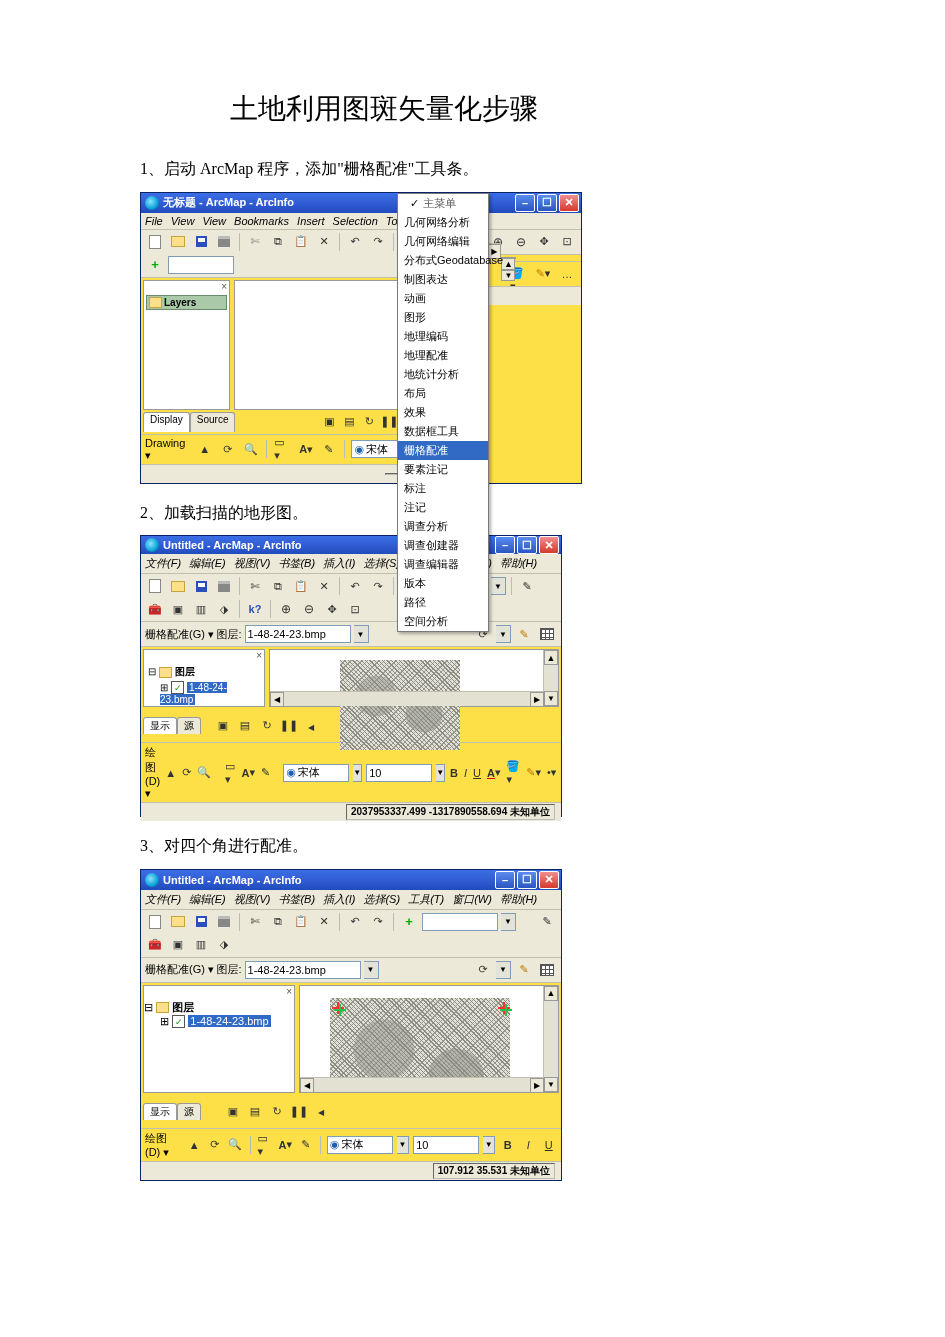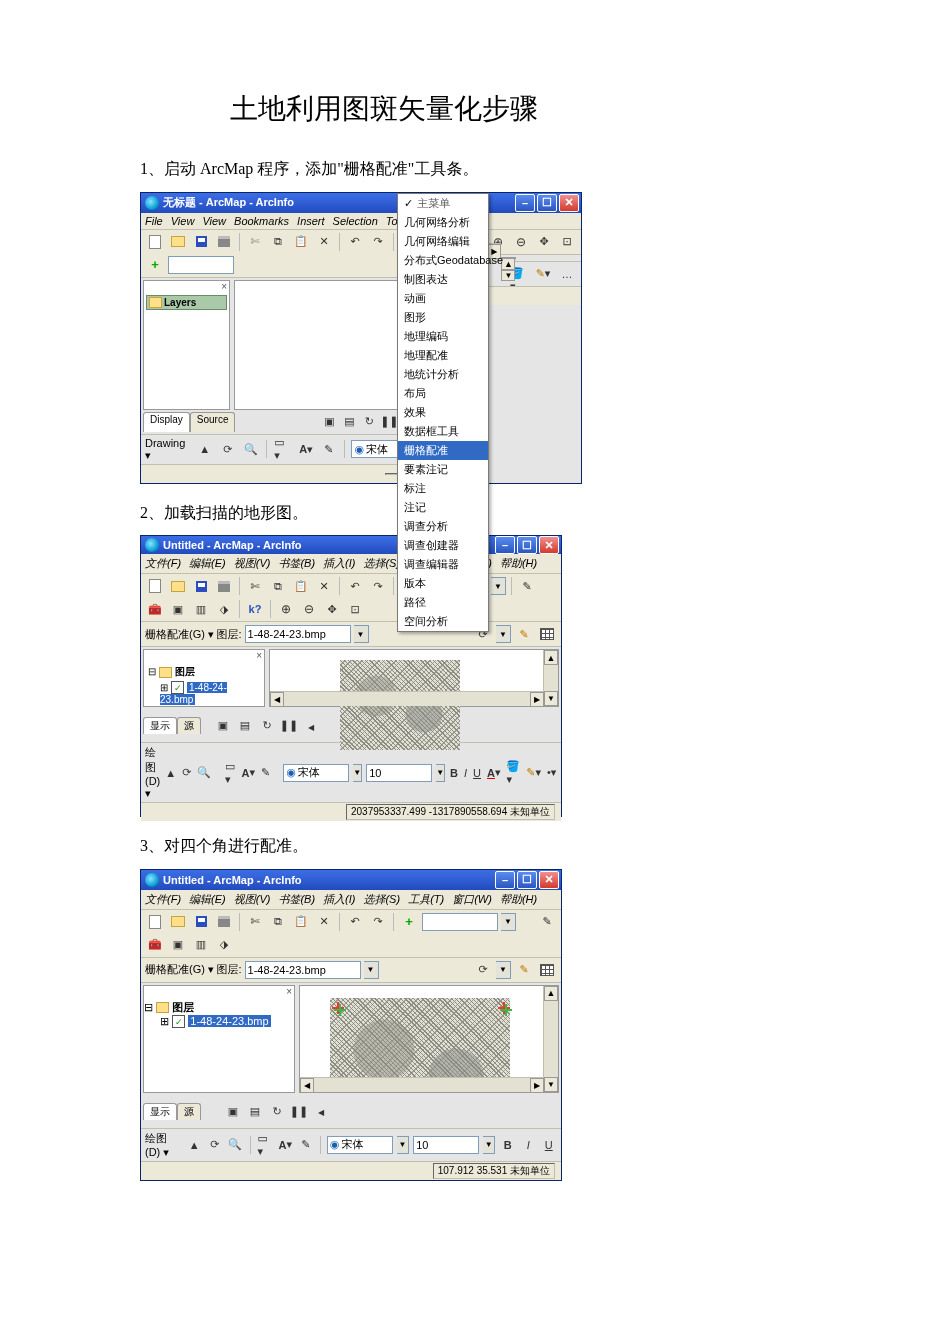--- a/index.html
+++ b/index.html
@@ -24,21 +24,21 @@
   }
   .step {
     font-size: 16px;
     margin: 8px 0 10px 0;
     line-height: 1.6;
   }
   
   .win {
     margin: 4px 0 16px 0;
     border: 1px solid #0a246a;
-    background: #e5e5e5;
+    background: #fde047;
     font-family: Tahoma, Arial, sans-serif;
     font-size: 11px;
     color: #000;
     position: relative;
   }
   .titlebar {
     background: linear-gradient(to bottom, #3a6ee5 0%, #335fd6 45%, #1f4bbd 100%);
     color: #fff;
     height: 20px;
     display: flex;
@@ -197,21 +197,21 @@
     left: 256px;
     top: 0px;
     width: 90px;
     background:#fff;
     border:1px solid #7a7a7a;
     box-shadow: 2px 2px 3px rgba(0,0,0,.3);
     font-size:11px;
     z-index:10;
   }
   .popup-menu .hdr {
-    padding:2px 6px;
+    padding:2px 12px;
     color:#555;
   }
   .popup-menu .hdr .chk { color:#000; margin-right:4px;}
   .popup-menu .mi {
     padding:2px 6px;
     white-space:nowrap;
   }
   .popup-menu .mi.sel {
     background:#316ac5; color:#fff;
   }
@@ -219,21 +219,21 @@
     border-top:1px solid #c0c0b0;
     padding:2px 4px;
     display:flex; align-items:center; gap:4px;
     font-size:11px;
   }
   .statusbar {
     border-top:1px solid #c0c0b0;
     background:#ece9d8;
     height:18px;
     display:flex; align-items:center; justify-content:flex-end;
-    font-size:10px; padding:0 6px; gap:8px;
+    font-size:10px; padding:0 6px; gap:8px;font-weight:bold;
   }
   .statusbox {
     border:1px inset #bbb; padding:0 4px; background:#ece9d8;
   }
 
   
   .shot2 {
     width: 420px;
     height: 280px;
     display:flex; flex-direction:column;

